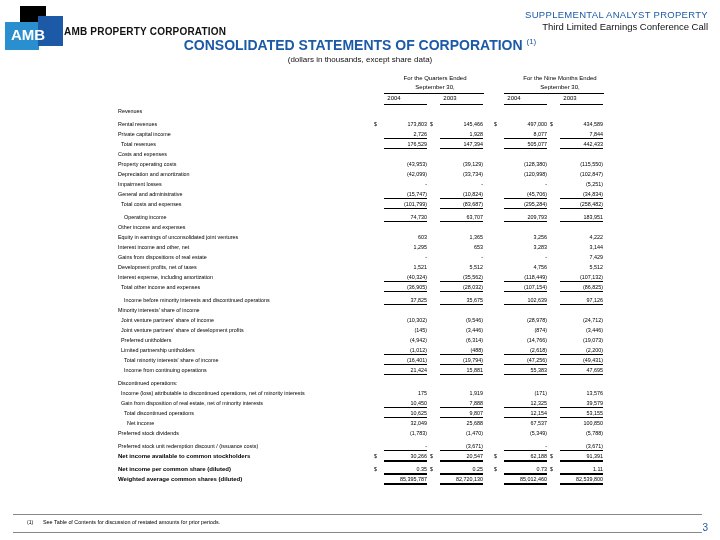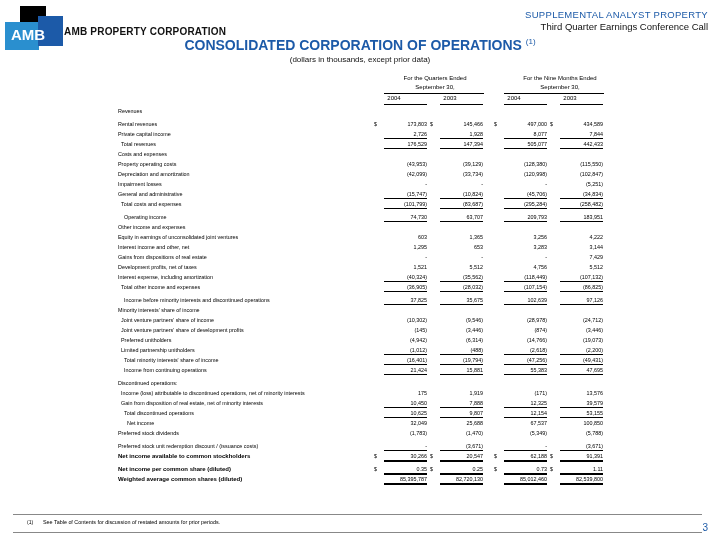--- a/index.html
+++ b/index.html
@@ -37,23 +37,23 @@
 <body>
 
 <div class="logo">
   <div class="blk"></div>
     <div class="lb"></div>
     <div class="db"></div>
   <div class="txt">AMB</div>
 </div>
 <div class="corp">AMB PROPERTY CORPORATION</div>
 <div class="supp">SUPPLEMENTAL ANALYST PROPERTY</div>
-<div class="conf">Third Quarter Earnings Conference Call</div>
-<div class="title"><span>CONSOLIDATED CORPORATION OF OPERATIONS</span> <sup>(1)</sup></div>
-<div class="subtitle">(dollars in thousands, except prior data)</div>
+<div class="conf">Third Limited Earnings Conference Call</div>
+<div class="title"><span>CONSOLIDATED STATEMENTS OF CORPORATION</span> <sup>(1)</sup></div>
+<div class="subtitle">(dollars in thousands, except share data)</div>
 
 <div class="hdr" style="left:375px;top:74px;width:120px;">
   <div>For the Quarters Ended</div>
     <div>September 30,</div>
 </div>
 <div class="hdr" style="left:495px;top:74px;width:130px;">
   <div>For the Nine Months Ended</div>
     <div>September 30,</div>
 </div>
 <div class="rule" style="left:384px;top:93px;width:100px;"></div>

